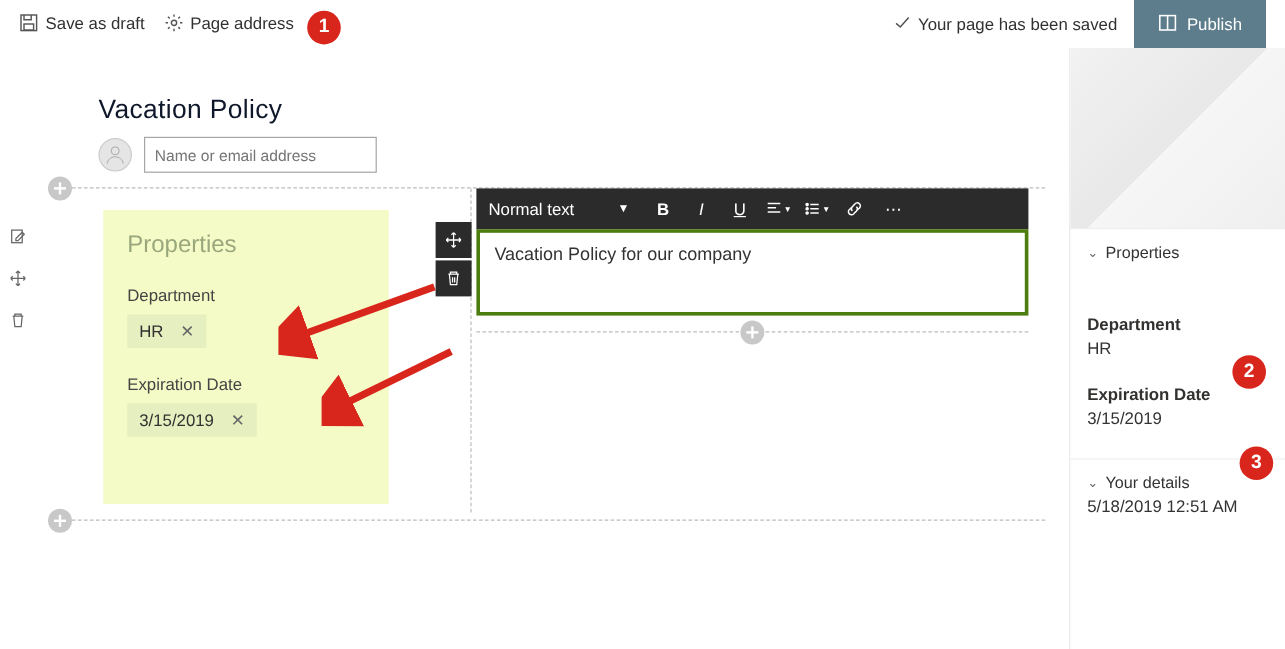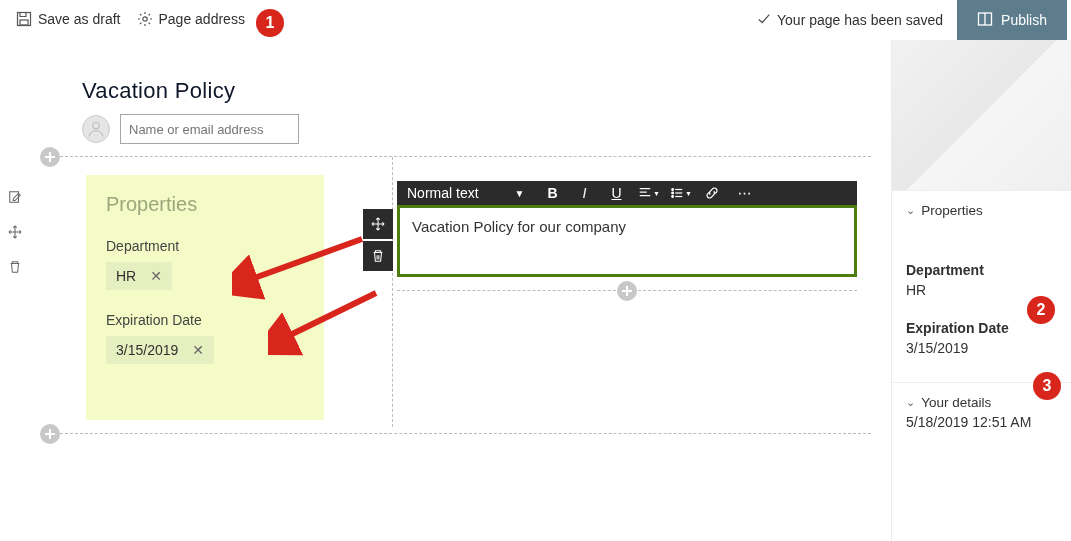--- a/index.html
+++ b/index.html
@@ -4,37 +4,37 @@
 <style>
   * { box-sizing: border-box; }
   html, body { margin:0; padding:0; font-family: "Segoe UI", Arial, sans-serif; font-size:14px; color:#323130; background:#fff; }
   body { width:1071px; height:541px; position:relative; overflow:hidden; }
 
   
   .topbar { height:40px; display:flex; align-items:center; padding:0 4px; position:relative; }
   .top-left { display:flex; align-items:center; gap:16px; padding-left:12px; }
   .top-btn { display:flex; align-items:flex-start; gap:6px; cursor:pointer; color:#323130; }
   .top-btn svg { width:16px; height:16px; }
-  .top-right { position:absolute; right:4px; top:0; height:40px; display:flex; align-items:center;text-align:right; }
+  .top-right { position:absolute; right:16px; top:0; height:40px; display:flex; align-items:center;text-align:right; }
   .saved-msg { display:flex; align-items:center; gap:6px; margin-right:14px; color:#323130; }
   .publish-btn { background:#5e7d8c; color:#fff; height:56px; padding:0 20px; display:flex; align-items:center; gap:8px; cursor:pointer; }
   .publish-btn svg { width:16px; height:16px; }
 
   
   .main { position:absolute; top:40px; left:0; right:0; bottom:0; display:flex; }
   .rail { width:30px; padding-top:150px; display:flex; flex-direction:column; align-items:center; gap:18px; color:#666; }
   .rail svg { width:14px; height:14px; cursor:pointer; }
   .canvas { flex:1; padding:20px 20px 0 0; position:relative; }
   .rightpanel { width:180px; border-left:1px solid #eaeaea; position:relative; }
 
   .page-title { font-size:22px; font-weight:400; margin:18px 0 10px 52px; color:#0f172a; letter-spacing:.3px; }
   .author-row { display:flex; align-items:center; gap:10px; margin-left:52px; margin-bottom:12px; }
   .avatar { width:28px; height:28px; border-radius:50%; background:#e5e5e5; border:1px solid #ccc; display:flex; align-items:center; justify-content:center; }
   .avatar svg { width:20px; height:20px; stroke:#aaa; fill:none; }
-  .name-input { height:30px; width:179px; border:1px solid #a6a6a6; padding:0 8px; font-size:13px; color:#ef4444; }
+  .name-input { height:30px; width:194px; border:1px solid #a6a6a6; padding:0 8px; font-size:13px; color:#ef4444; }
 
   .section-divider { border-top:1px dashed #bbb; margin-left:20px; position:relative; }
   .add-circle { width:20px; height:20px; border-radius:50%; background:#c8c8c8; position:absolute; display:flex; align-items:center; justify-content:center; cursor:pointer; }
   .add-circle::before, .add-circle::after { content:""; position:absolute; background:#fff; }
   .add-circle::before { width:10px; height:2px; }
   .add-circle::after  { width:2px; height:10px; }
 
   .columns { display:flex; margin-left:32px; }
   .col { position:relative; }
   .col-left { width:330px; padding:18px 14px 0 24px; }
@@ -48,21 +48,21 @@
 
   
   .ann-arrow { position:absolute; pointer-events:none; }
   .ann-bubble { position:absolute; width:28px; height:28px; background:#d9261c; border-radius:50%; color:#fff; font-weight:700; display:flex; align-items:center; justify-content:center; pointer-events:none; font-size:16px; }
 
   
   .rte-wrap { margin-left:4px; position:relative; }
   .rte-handles { position:absolute; left:-34px; top:28px; display:flex; flex-direction:column; gap:2px; }
   .handle { width:30px; height:30px; background:#2b2b2b; color:#fff; display:flex; align-items:center; justify-content:center; cursor:pointer; }
   .handle svg { width:14px; height:14px; }
-  .rte-toolbar { background:#2b2b2b; color:#fff; height:24px; display:flex; align-items:center; padding:0 10px; gap:4px; font-size:14px;margin-top:24px; }
+  .rte-toolbar { background:#2b2b2b; color:#fff; height:34px; display:flex; align-items:center; padding:0 10px; gap:4px; font-size:14px; }
   .rte-sel { display:flex; align-items:center; gap:36px; margin-right:10px; }
   .rte-sel .chev { font-size:10px; }
   .rte-btn { width:28px; height:34px; display:flex; align-items:center; justify-content:center; cursor:pointer; color:#fff; }
   .rte-btn small.chev { font-size:8px; margin-left:2px; }
   .rte-body { border:3px solid #4d7c0f; min-height:72px; padding:10px 12px; font-size:15px; color:#333; }
   .rte-below { border-bottom:1px dashed #bbb; height:14px; position:relative; }
 
   
   .rp-gray { height:150px; background:linear-gradient(135deg,#f2f2f2 0%,#e8e8e8 50%,#f6f6f6 50%,#efefef 100%); }
   .rp-section { padding:12px 14px 8px 14px; border-top:1px solid #eee; }

